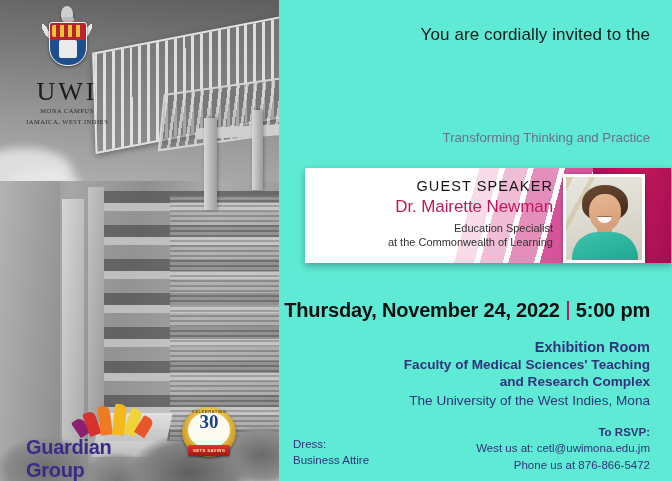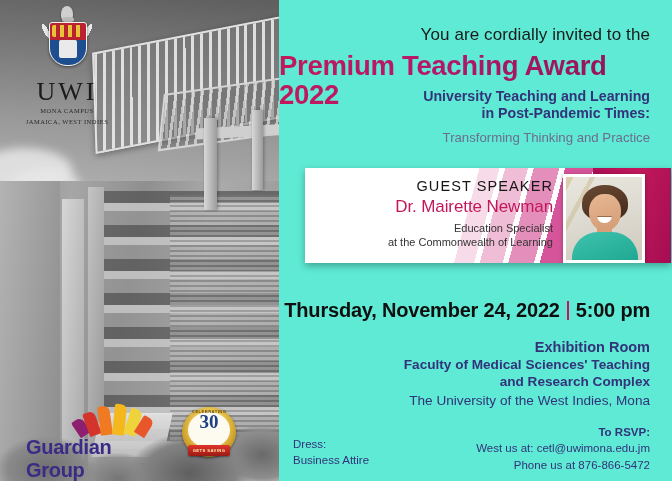--- a/index.html
+++ b/index.html
@@ -228,26 +228,21 @@
         <div class="ribbon">
           <span>GETS SAVING</span>
         </div>
       </div>
     </div>
   </div>
 
   <div class="content">
 
     <div class="invited">You are cordially invited to the</div>
-    <div class="award-title">Premium Teaching Award 2022</div>
-
-    <div class="theme">
-      <div>University Teaching and Learning</div>
-      <div>in Post-Pandemic Times:</div>
-    </div>
+
     <div class="theme-sub">Transforming Thinking and Practice</div>
 
     <div class="card">
       <div class="card-stripes"></div>
       <div class="card-text">
         <div class="gs-label">GUEST SPEAKER</div>
         <div class="gs-name">Dr. Mairette Newman</div>
         <div class="gs-role">Education Specialist</div>
         <div class="gs-role" style="margin-top:0">at the Commonwealth of Learning</div>
       </div>

